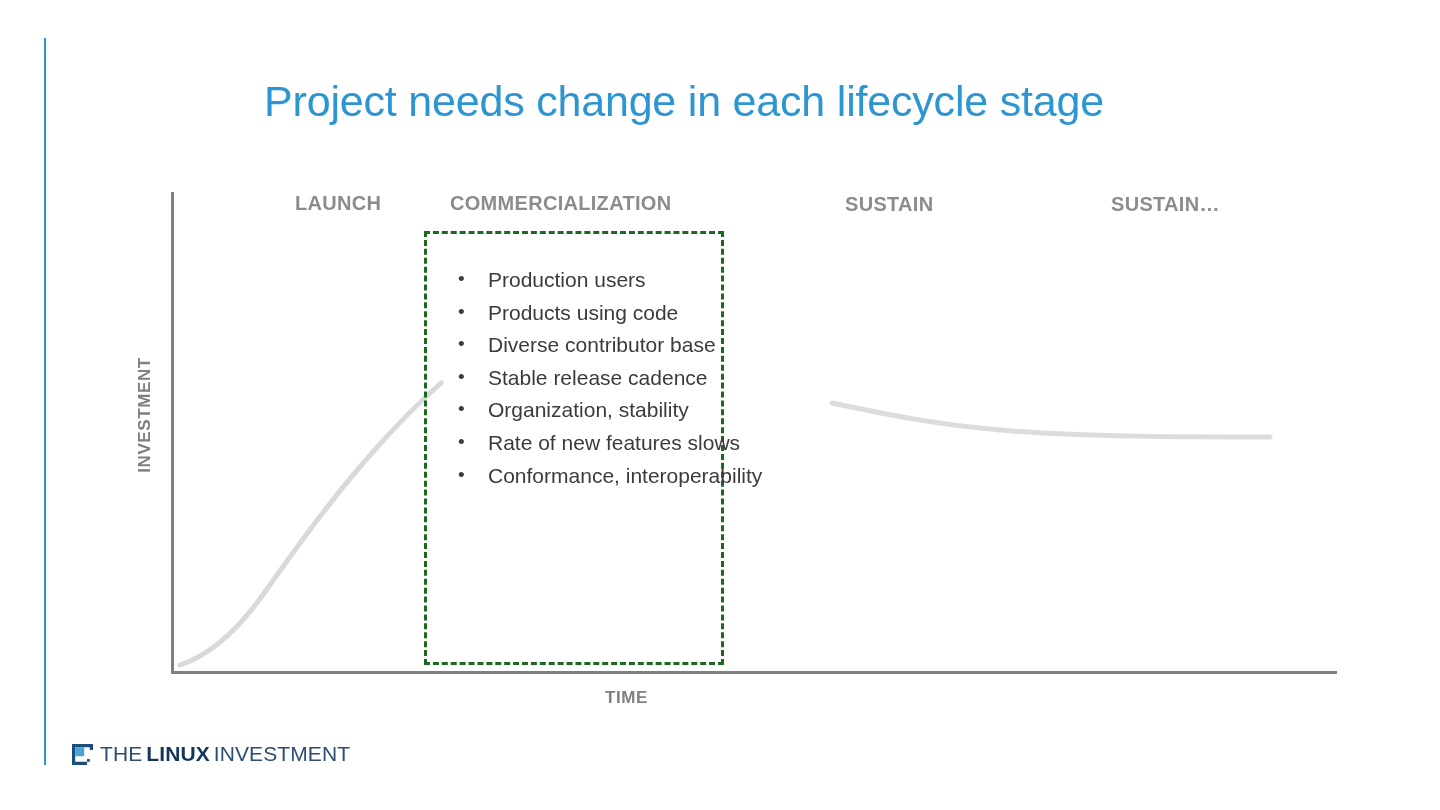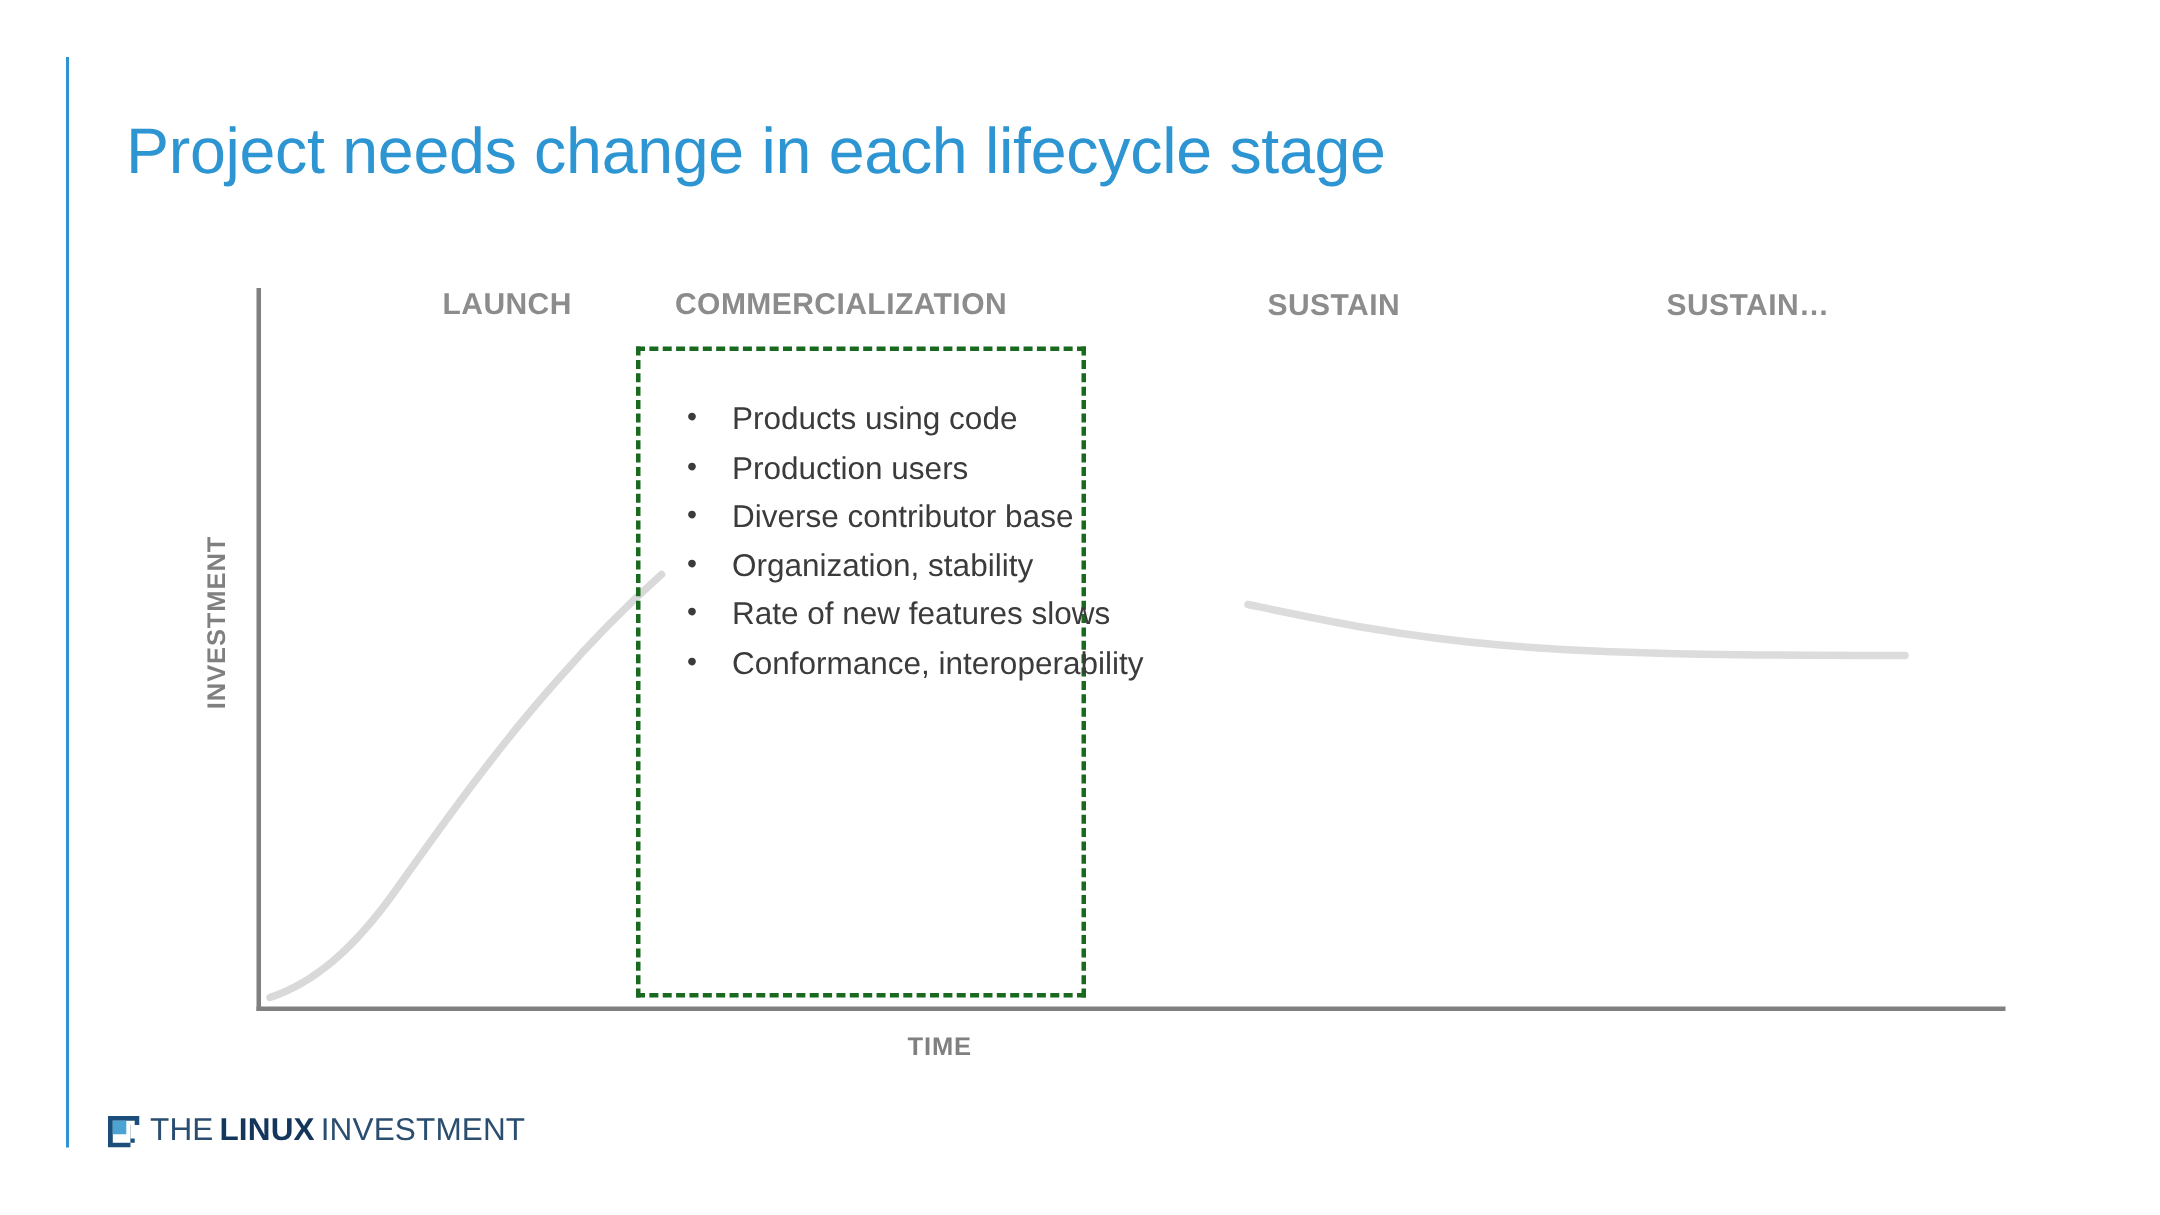--- a/index.html
+++ b/index.html
@@ -34,20 +34,21 @@
     position: absolute;
     left: 84px;
     top: 72px;
     width: 1200px;
     font-size: 43px;
     line-height: 58px;
     font-weight: 400;
     color: #2e95d3;
     letter-spacing: -0.2px;
     white-space: nowrap;
+    text-align: center;
   }
 
   
   #chart-area {
     position: absolute;
     left: 0;
     top: 0;
     width: 1440px;
     height: 810px;
   }
@@ -198,23 +199,24 @@
     <div id="x-axis-label">TIME</div>
 
     <div class="stage-label" style="left:295px; top:192px;">LAUNCH</div>
     <div class="stage-label" style="left:450px; top:192px;">COMMERCIALIZATION</div>
     <div class="stage-label" style="left:845px; top:193px;">SUSTAIN</div>
     <div class="stage-label" style="left:1111px; top:193px;">SUSTAIN…</div>
 
     <div id="callout-box"></div>
 
     <ul id="bullet-list">
+      <li>Production users</li>
       <li>Products using code</li>
-      <li>Production users</li>
       <li>Diverse contributor base</li>
+      <li>Stable release cadence</li>
       <li>Organization, stability</li>
       <li>Rate of new features slows</li>
       <li>Conformance, interoperability</li>
     </ul>
 
   </div>
 
   <div id="footer-logo">
     <svg id="logo-mark" viewBox="0 0 21 21" xmlns="http://www.w3.org/2000/svg">
       <path d="M0 0 H21 V6 H15 V21 H0 Z" fill="#1b4e7a"></path>

